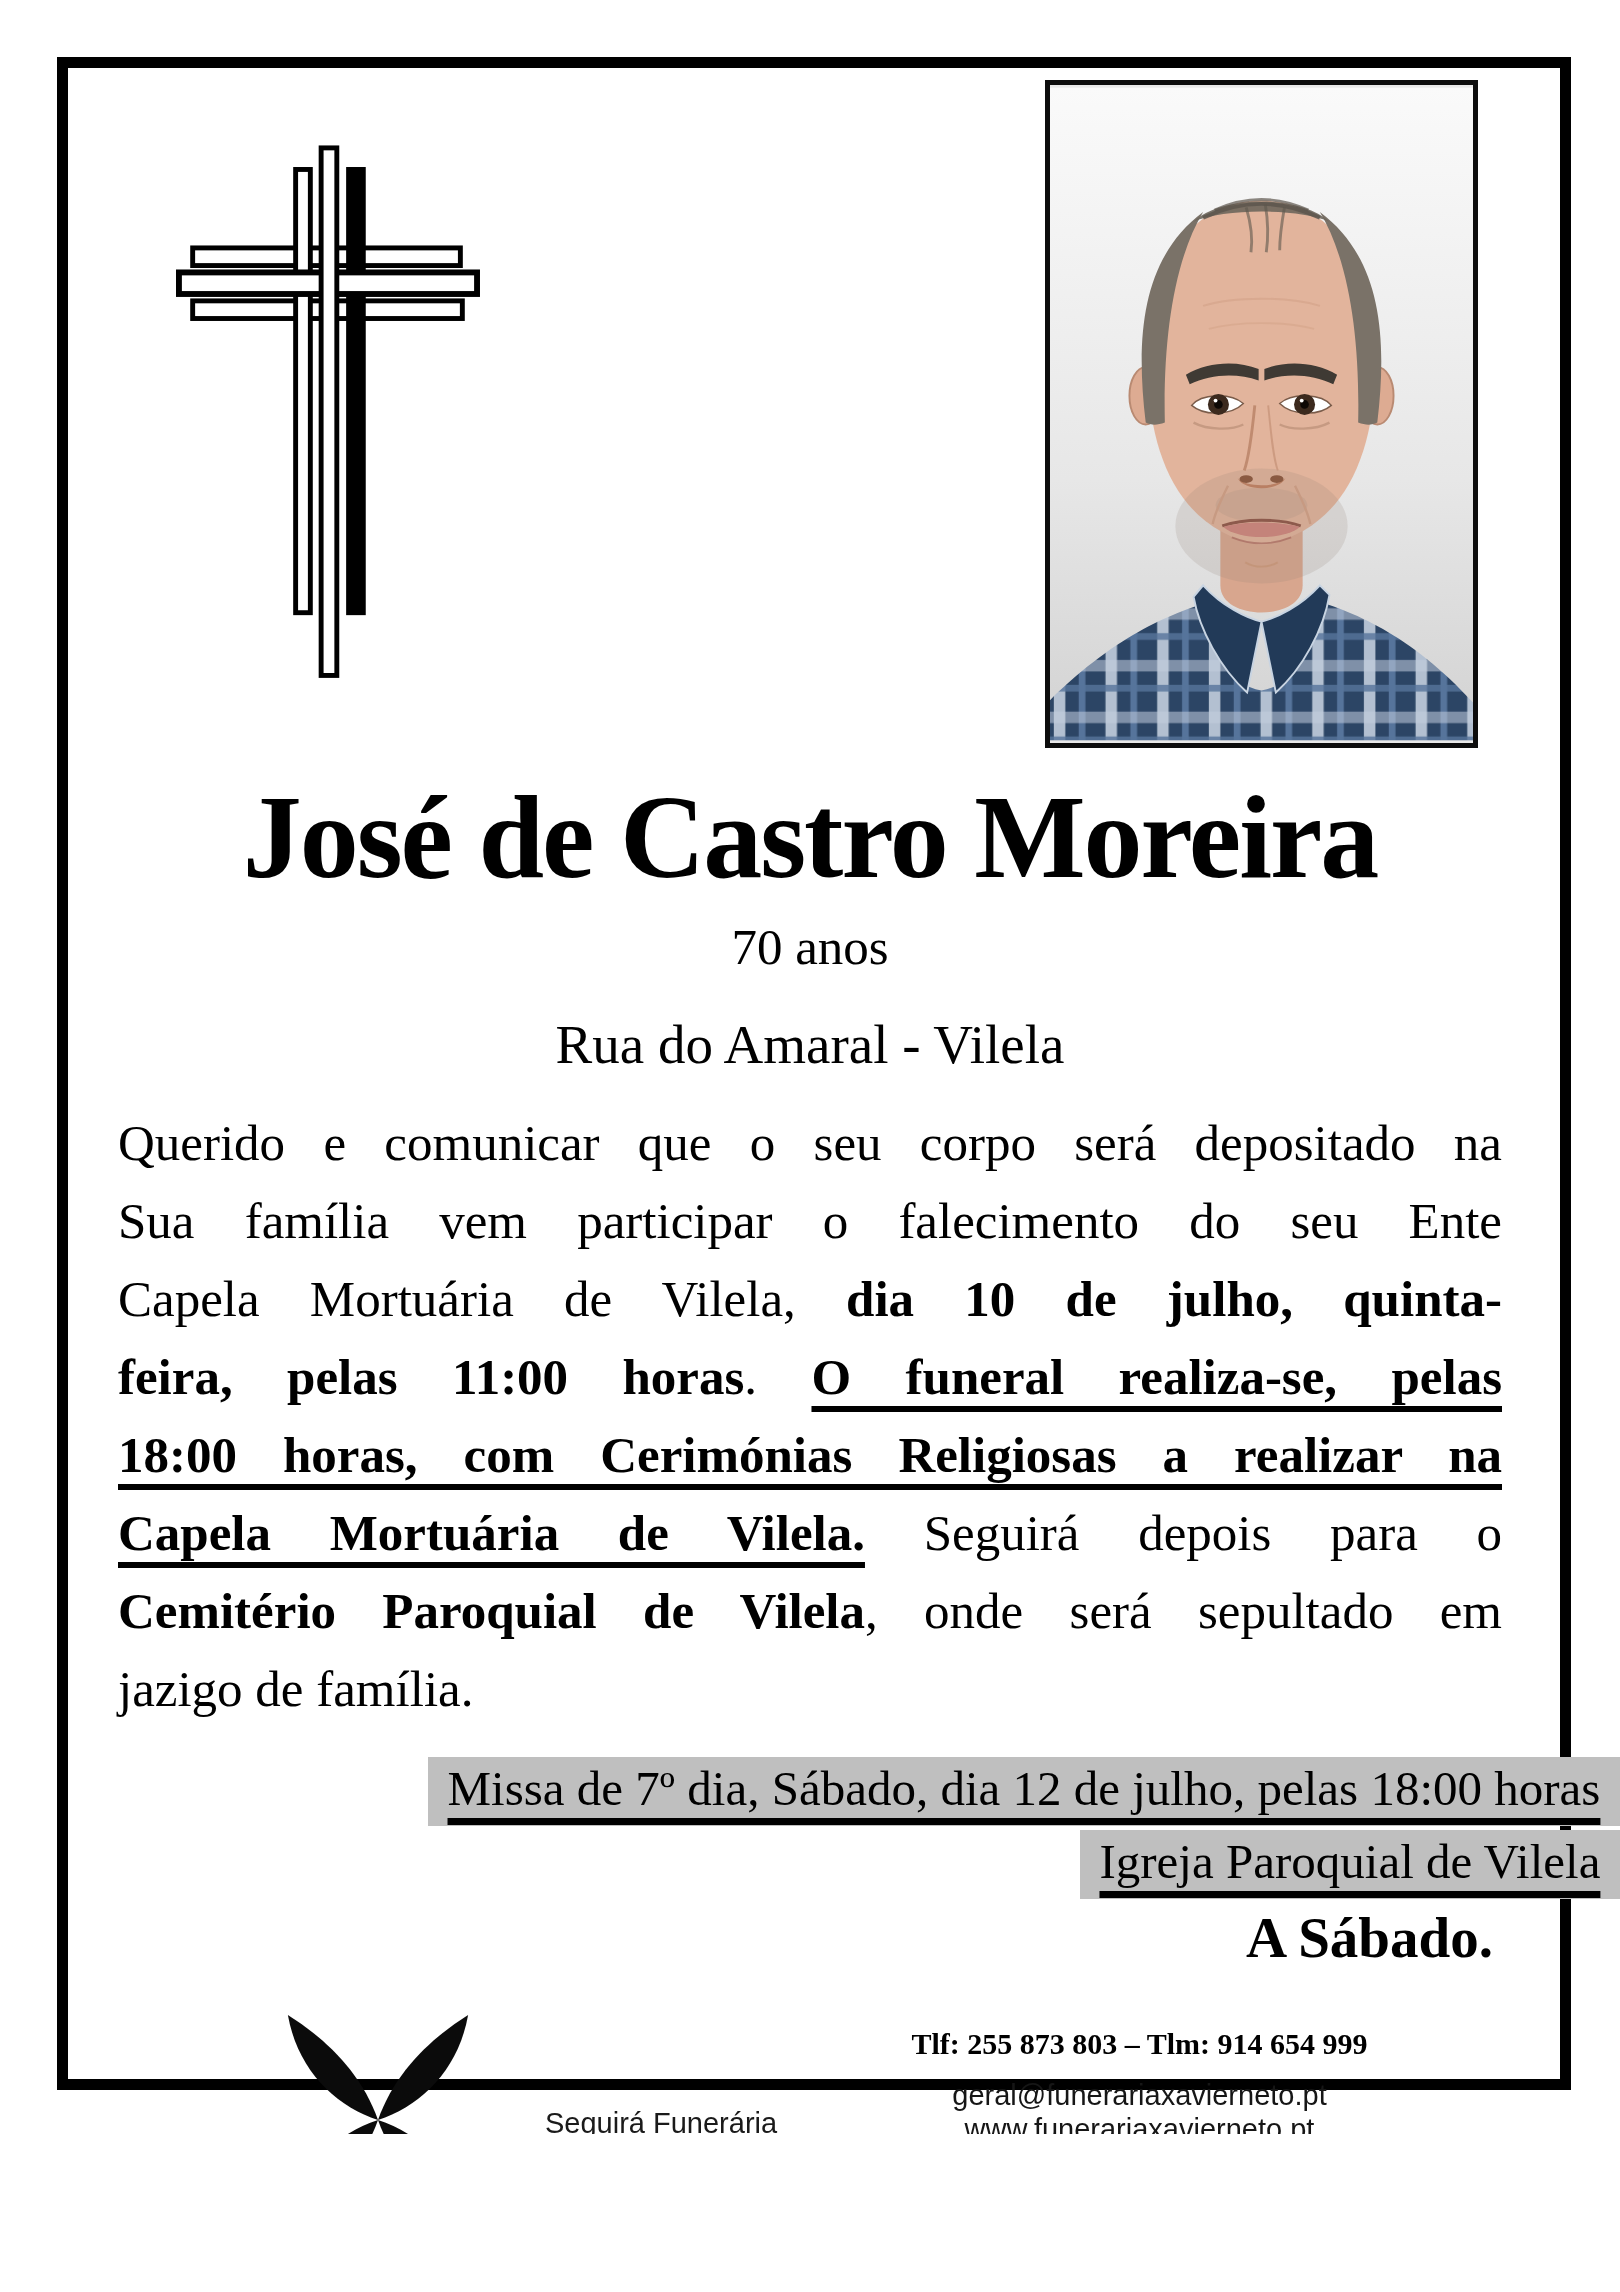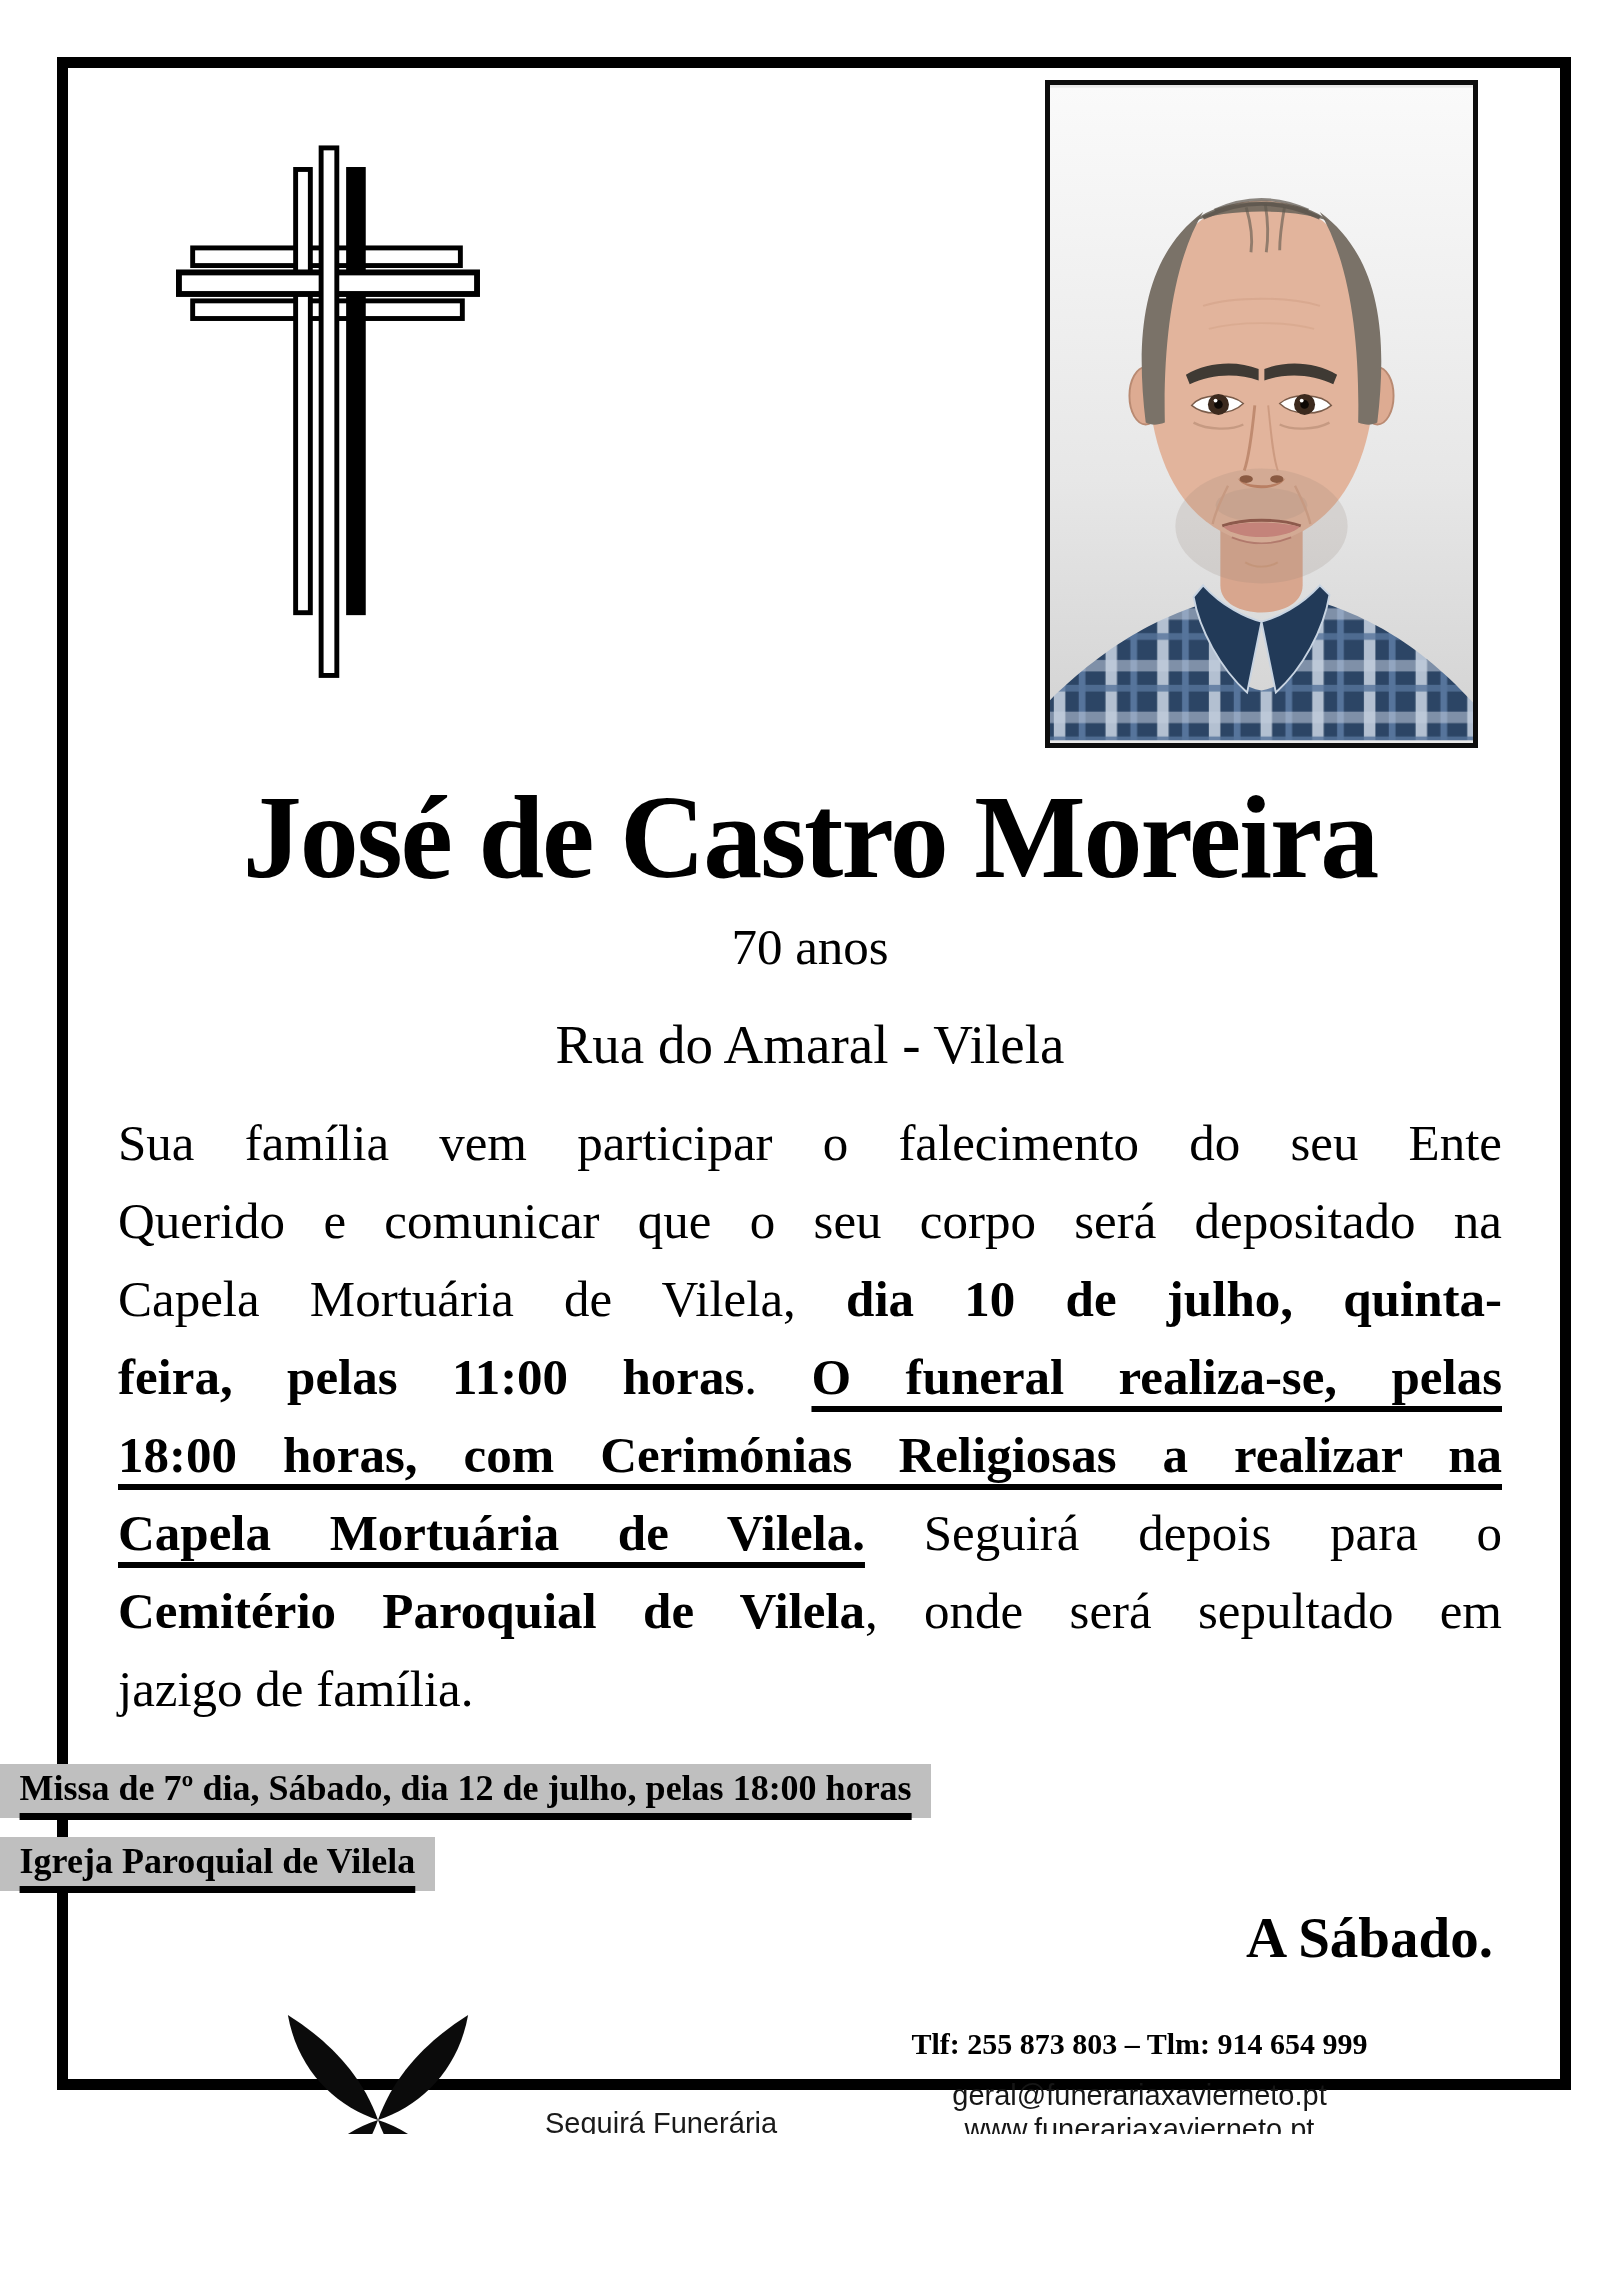--- a/index.html
+++ b/index.html
@@ -49,21 +49,21 @@
   .b{font-weight:bold;}
   .bu{
     font-weight:bold;
     text-decoration:underline;
     text-decoration-thickness:5.9px;
     text-underline-offset:11.8px;
   }
   
   .mass{
     position:absolute;left:0;top:1757px;width:100%;
-    text-align:left;font-weight:bold;font-size:36px;line-height:63px;
+    text-align:right;font-weight:normal;font-size:49px;line-height:63px;
   }
   .mass .row{margin-bottom:9.8px;}
   .hl{
     background:#bfbfbf;
     padding:3.9px 19.6px 9.8px 19.6px;
     text-decoration:underline;
     text-decoration-thickness:6.9px;
     text-underline-offset:12.7px;
   }
   
@@ -190,22 +190,22 @@
 
       <path d="M204,496 C214,502 228,502 238,496" stroke="#c0906f" stroke-width="2" fill="none" opacity="0.6"></path>
     </svg>
   </div>
 
   <div class="name">José de Castro Moreira</div>
   <div class="age">70 anos</div>
   <div class="addr">Rua do Amaral - Vilela</div>
 
   <div class="obit">
+    <div class="bline j"><span class="seg">Querido e comunicar que o seu corpo será depositado na</span></div>
     <div class="bline j"><span class="seg">Sua família vem participar o falecimento do seu Ente</span></div>
-    <div class="bline j"><span class="seg">Querido e comunicar que o seu corpo será depositado na</span></div>
     <div class="bline j"><span class="seg">Capela Mortuária de Vilela, </span><span class="seg b">dia 10 de julho, quinta-</span></div>
     <div class="bline j"><span class="seg b">feira, pelas 11:00 horas</span><span class="seg">. </span><span class="seg bu">O funeral realiza-se, pelas</span></div>
     <div class="bline j"><span class="seg bu">18:00 horas, com Cerimónias Religiosas a realizar na</span></div>
     <div class="bline j"><span class="seg bu">Capela Mortuária de Vilela.</span><span class="seg"> Seguirá depois para o</span></div>
     <div class="bline j"><span class="seg b">Cemitério Paroquial de Vilela</span><span class="seg">, onde será sepultado em</span></div>
     <div class="bline"><span class="seg">jazigo de família.</span></div>
   </div>
 
   <div class="mass">
     <div class="row"><span class="hl">Missa de 7º dia, Sábado, dia 12 de julho, pelas 18:00 horas</span></div>

